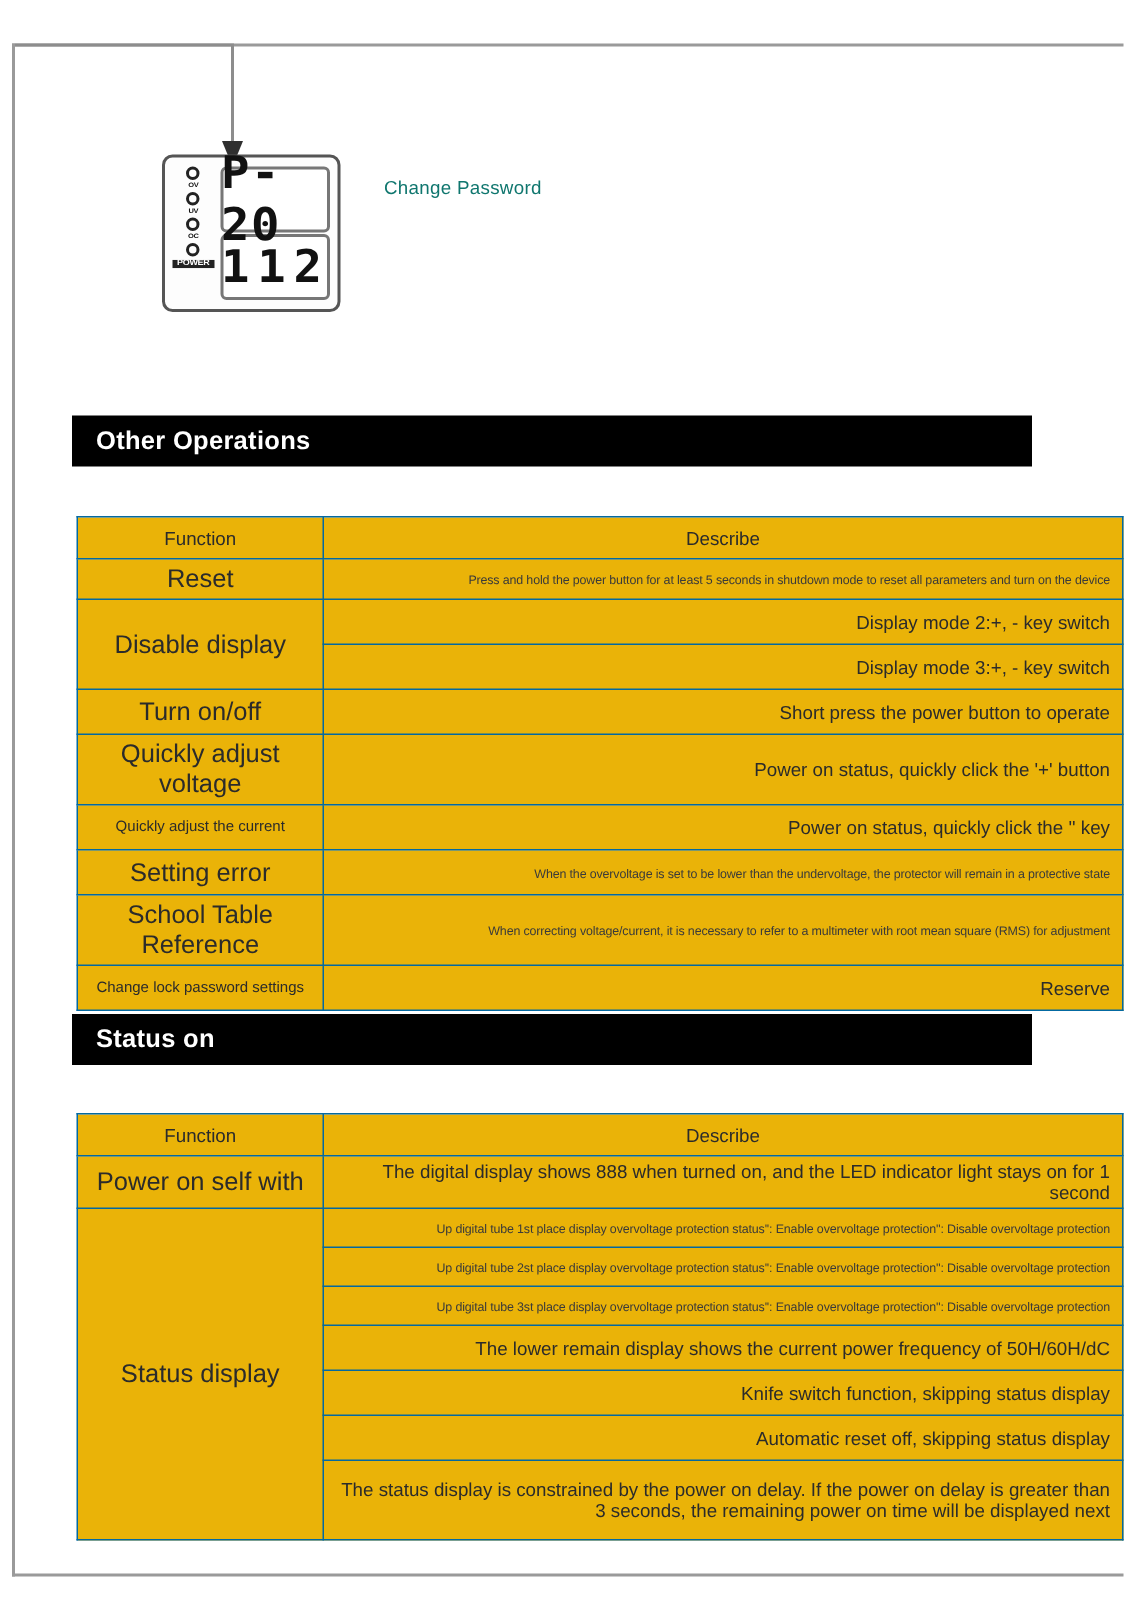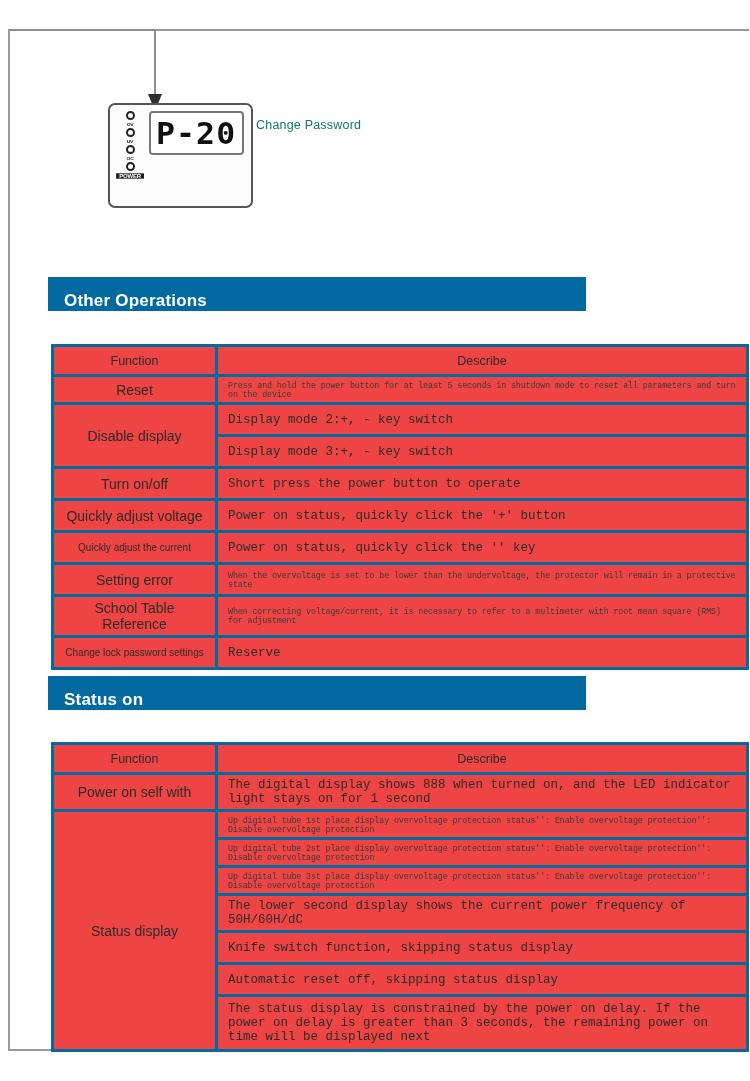--- a/index.html
+++ b/index.html
@@ -39,21 +39,21 @@
     top: 18px;
     width: 230px;
     height: 110px;
   }
 
   
   .device {
     position: absolute;
     left: 108px;
     top: 103px;
-    width: 145px;
+    width: 119px;
     height: 105px;
     border: 2px solid #555;
     border-radius: 7px;
     background: #fdfdfd;
     box-sizing: border-box;
     display: flex;
     padding: 4px 5px;
   }
   .led-column {
     width: 30px;
@@ -126,25 +126,25 @@
     top: 118px;
     font-size: 12.5px;
     color: #0f766e;
     letter-spacing: 0.2px;
   }
 
   
   .banner {
     position: absolute;
     left: 48px;
-    width: 538px;
+    width: 640px;
     height: 34px;
-    background: #0369a1;
+    background: #000000;
     display: flex;
-    align-items: flex-end;
+    align-items: center;
   }
   .banner-text {
     color: #ffffff;
     font-weight: bold;
     font-size: 17px;
     padding-left: 16px;
     letter-spacing: 0.2px;
   }
   #banner-other { top: 277px; }
   #banner-power { top: 676px; }
@@ -155,45 +155,44 @@
     left: 51px;
     width: 698px;
     border-collapse: collapse;
     table-layout: fixed;
     background: #fff;
   }
   #table-other { top: 344px; }
   #table-power { top: 742px; }
 
   .doc-table td, .doc-table th {
-    border: 3px solid #0369a1;
+    border: 1px solid #0369a1;
     padding: 0;
     vertical-align: middle;
-    background: #ef4444;
+    background: #eab308;
   }
   .col-fn { width: 164px; }
 
   .cell {
     padding: 3px 8px;
     box-sizing: border-box;
   }
   .fn-cell {
     text-align: center;
-    font-size: 14px;
+    font-size: 17px;
     color: #2b2b2b;
   }
   .fn-cell.sm {
     font-size: 10px;
   }
   .desc-cell {
     font-size: 12.5px;
     color: #2b2b2b;
-    text-align: left;
+    text-align: right;
     padding-left: 10px;
-    font-family: Liberation Mono, monospace;
   }
   .desc-cell.tiny {
     font-size: 8.3px;
     letter-spacing: -0.1px;
     color: #3a3a3a;
   }
   .hdr {
     text-align: center;
     font-size: 12.5px;
     color: #2b2b2b;
@@ -221,20 +220,23 @@
     <div class="led-tag">UV</div>
     <div class="led-dot"></div>
     <div class="led-tag">OC</div>
     <div class="led-dot"></div>
     <div class="power-tag">POWER</div>
   </div>
   <div class="screens">
     <div class="screen upper">
       <span class="seg">P-20</span>
     </div>
+    <div class="screen lower">
+      <span class="seg">112</span>
+    </div>
   </div>
 </div>
 
 <div class="callout-label">Change Password</div>
 
 <div class="banner" id="banner-other">
   <span class="banner-text">Other Operations</span>
 </div>
 
 <table class="doc-table" id="table-other">
@@ -372,21 +374,21 @@
           <div class="cell desc-cell tiny">Up digital tube 2st place display overvoltage protection status'': Enable overvoltage protection'': Disable overvoltage protection</div>
         </td>
     </tr>
     <tr>
       <td class="row-h2">
           <div class="cell desc-cell tiny">Up digital tube 3st place display overvoltage protection status'': Enable overvoltage protection'': Disable overvoltage protection</div>
         </td>
     </tr>
     <tr>
       <td class="row-h3">
-          <div class="cell desc-cell">The lower second display shows the current power frequency of 50H/60H/dC</div>
+          <div class="cell desc-cell">The lower remain display shows the current power frequency of 50H/60H/dC</div>
         </td>
     </tr>
     <tr>
       <td class="row-h3">
           <div class="cell desc-cell">Knife switch function, skipping status display</div>
         </td>
     </tr>
     <tr>
       <td class="row-h3">
           <div class="cell desc-cell">Automatic reset off, skipping status display</div>

